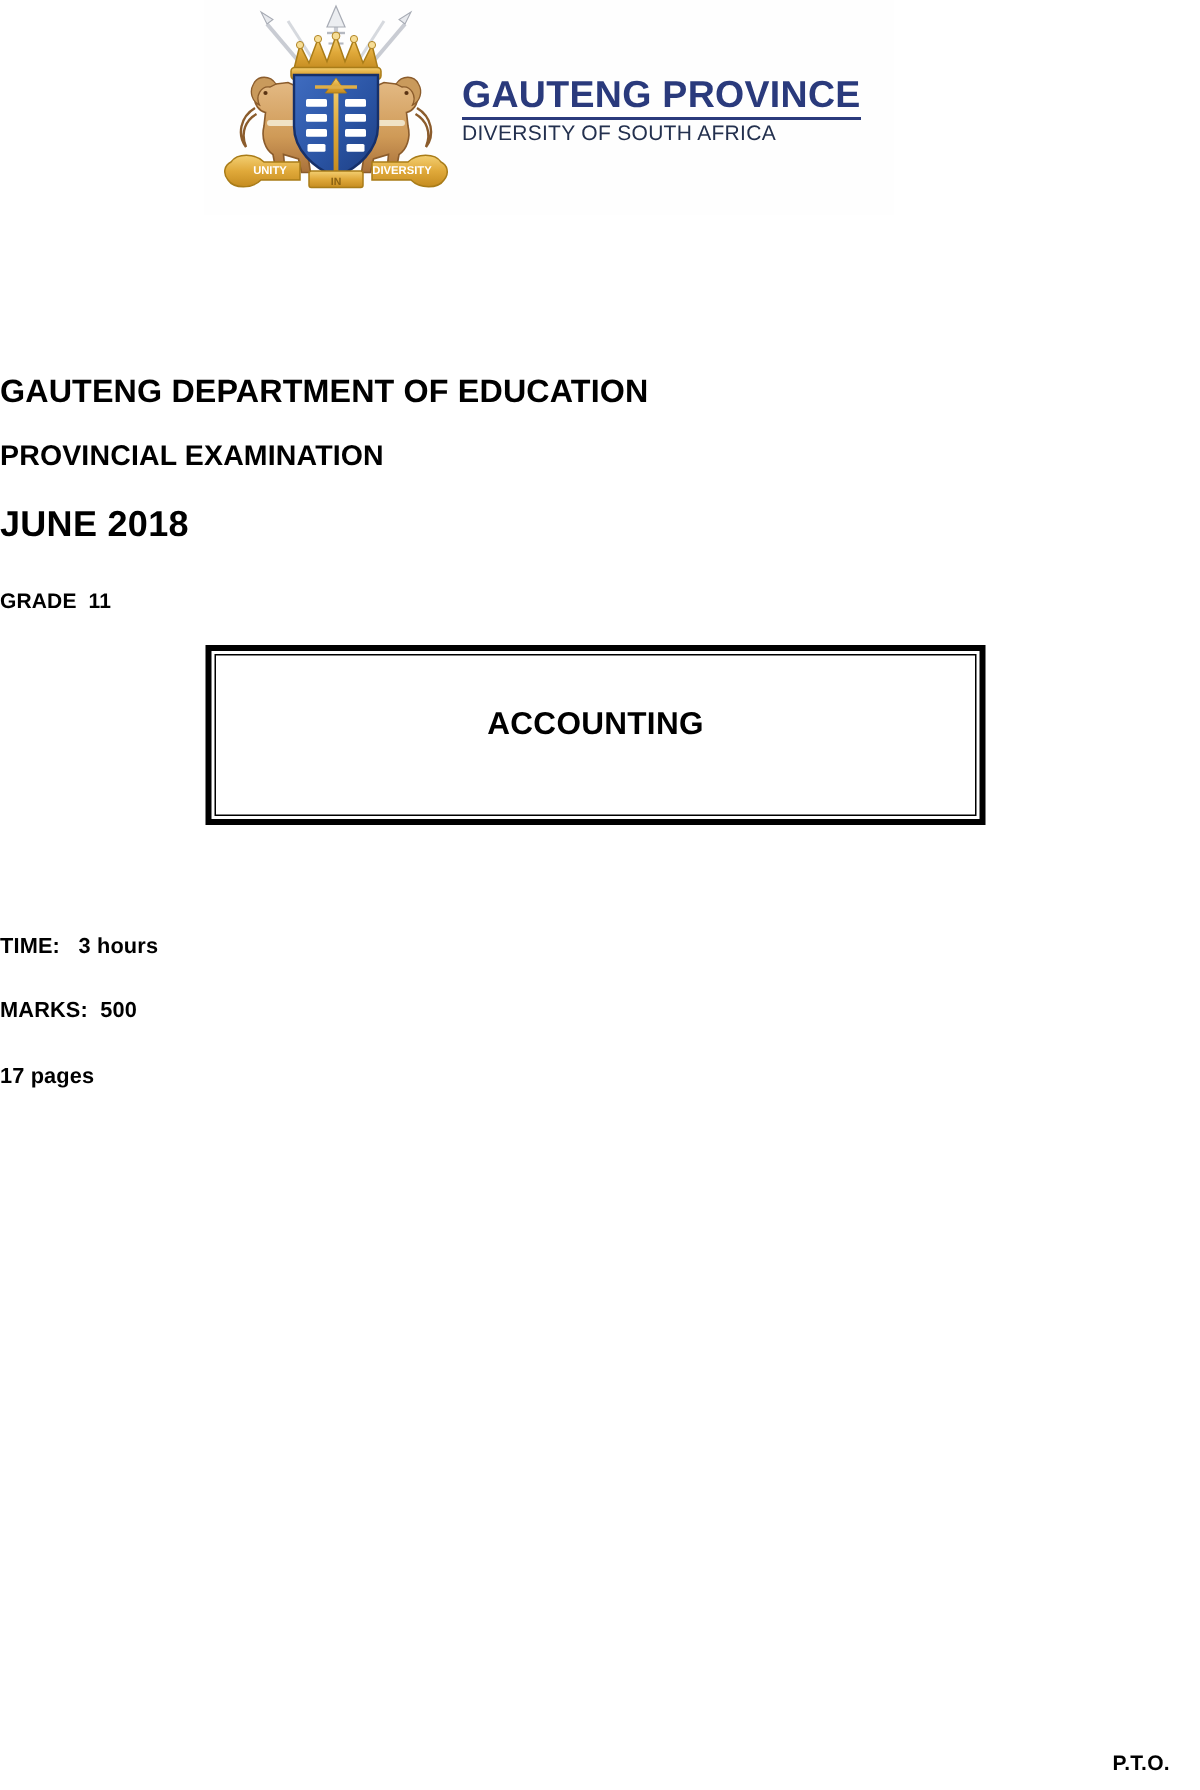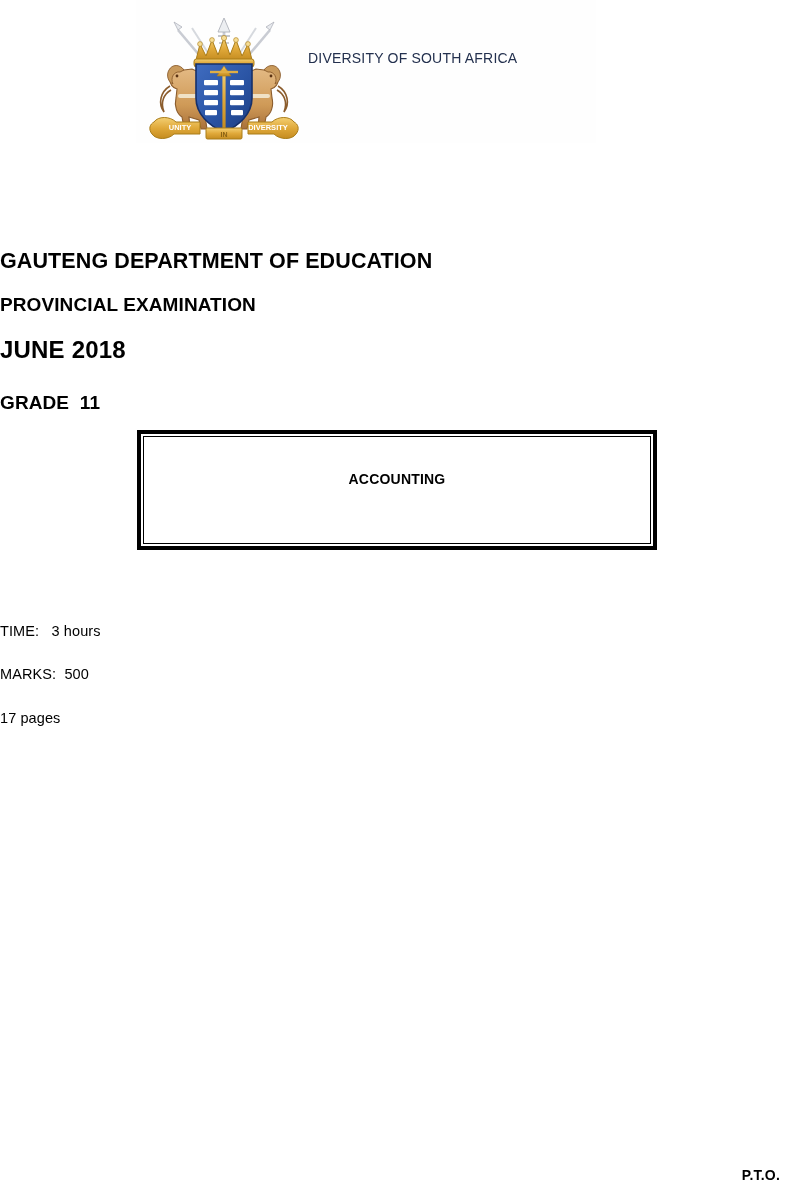--- a/index.html
+++ b/index.html
@@ -21,21 +21,21 @@
     position: absolute;
     left: 136px;
     top: 0px;
     width: 460px;
     height: 143px;
     background: #fefefe;
   }
   #coat-of-arms {
     position: absolute;
     left: 8px;
-    top: 16px;
+    top: 2px;
     width: 160px;
     height: 136px;
   }
   #logo-wordmark {
     position: absolute;
     left: 172px;
     top: 50px;
     width: 285px;
   }
   .wm-main {
@@ -69,21 +69,21 @@
   .heading {
     position: absolute;
     left: 0;
     width: 795px;
     font-weight: bold;
     white-space: pre;
   }
   #head-dept   { top: 249px; font-size: 21.5px; letter-spacing: 0.1px; }
   #head-exam   { top: 294px; font-size: 19px;   letter-spacing: 0.1px; }
   #head-month  { top: 336px; font-size: 24px;   letter-spacing: 0.2px; }
-  #head-grade  { top: 392px; font-size: 19px;   letter-spacing: 0.1px; }
+  #head-grade  { top: 392px; font-size: 14px;   letter-spacing: 0.1px; }
 
   
   #subject-box {
     position: absolute;
     left: 137px;
     top: 430px;
     width: 520px;
     height: 120px;
     border: 4px solid #000000;
     background: #ffffff;
@@ -98,29 +98,29 @@
     border: 1px solid #000000;
     background: #ffffff;
   }
   #subject-title {
     position: absolute;
     left: 0;
     right: 0;
     top: 34px;
     text-align: center;
     font-weight: bold;
-    font-size: 14px;
+    font-size: 21px;
     letter-spacing: 0.2px;
   }
 
   
   .meta-line {
     position: absolute;
     left: 0px;
-    font-weight: normal;
+    font-weight: bold;
     font-size: 14.5px;
     white-space: pre;
     letter-spacing: 0.1px;
   }
   #meta-time  { top: 623px; }
   #meta-marks { top: 666px; }
   #meta-pages { top: 710px; }
 
   
   #pto {
@@ -236,20 +236,21 @@
                  C156 113 154 108 150 106 Z" fill="url(#gGold)" stroke="#a97c18" stroke-width="1"></path>
         <rect x="62" y="112" width="36" height="11" rx="1.5" fill="url(#gGold)" stroke="#a97c18" stroke-width="1"></rect>
         <text x="36" y="114" font-family="Liberation Sans, sans-serif" font-size="7.5" font-weight="bold" fill="#ffffff" text-anchor="middle">UNITY</text>
         <text x="124" y="114" font-family="Liberation Sans, sans-serif" font-size="7.5" font-weight="bold" fill="#ffffff" text-anchor="middle">DIVERSITY</text>
         <text x="80" y="121" font-family="Liberation Sans, sans-serif" font-size="7" font-weight="bold" fill="#8a6214" text-anchor="middle">IN</text>
       </g>
     </svg>
   </div>
 
   <div id="logo-wordmark">
+    <div class="wm-main">GAUTENG PROVINCE</div>
     <div class="wm-sub2">DIVERSITY OF SOUTH AFRICA</div>
   </div>
 </div>
 
 <div class="heading" id="head-dept">GAUTENG DEPARTMENT OF EDUCATION</div>
 <div class="heading" id="head-exam">PROVINCIAL EXAMINATION</div>
 <div class="heading" id="head-month">JUNE 2018</div>
 <div class="heading" id="head-grade">GRADE  11</div>
 
 <div id="subject-box">

